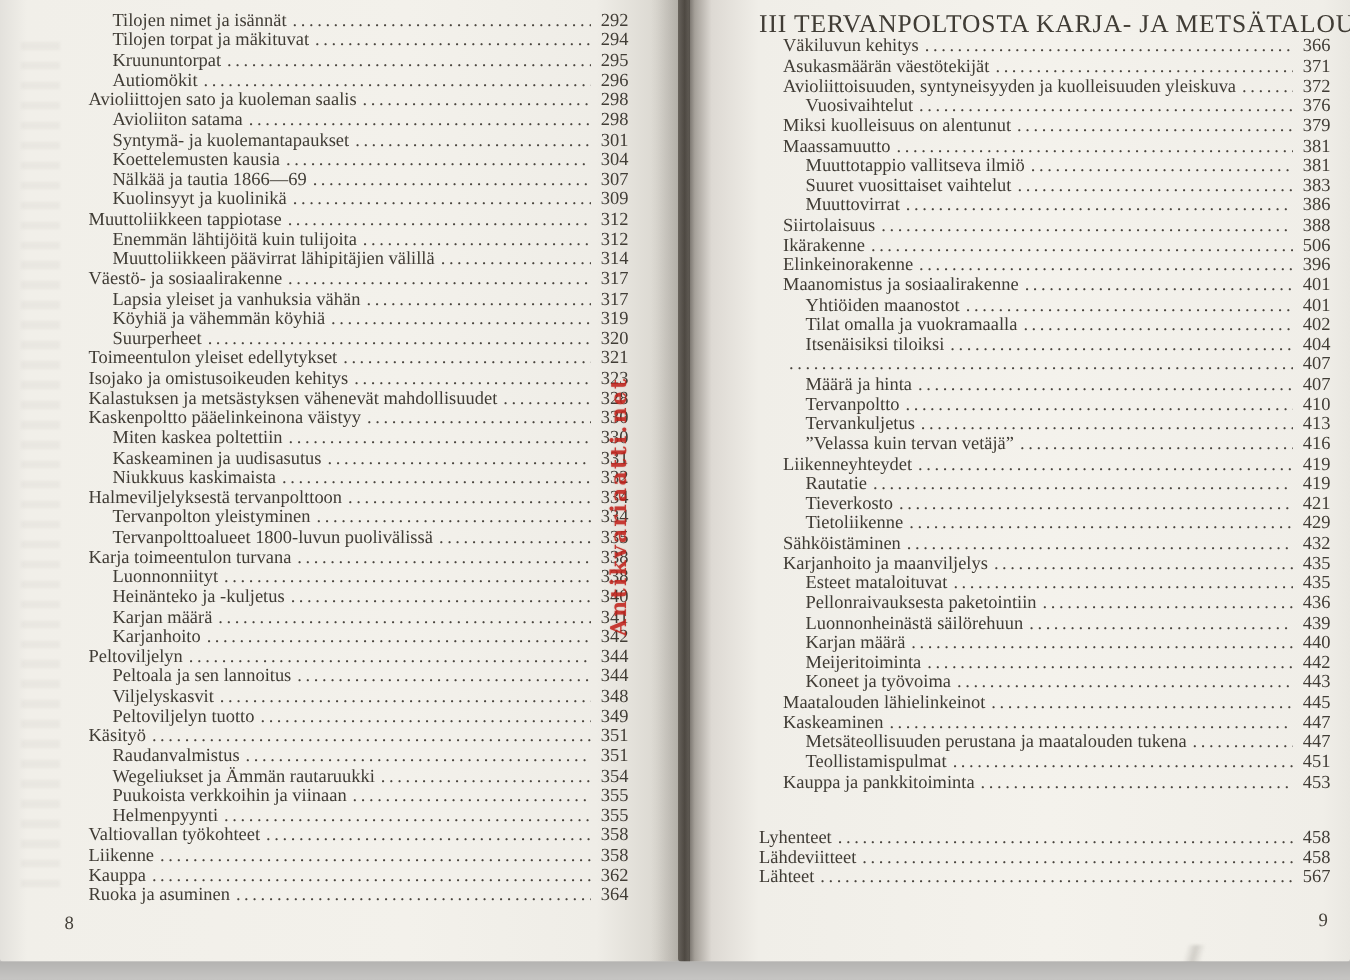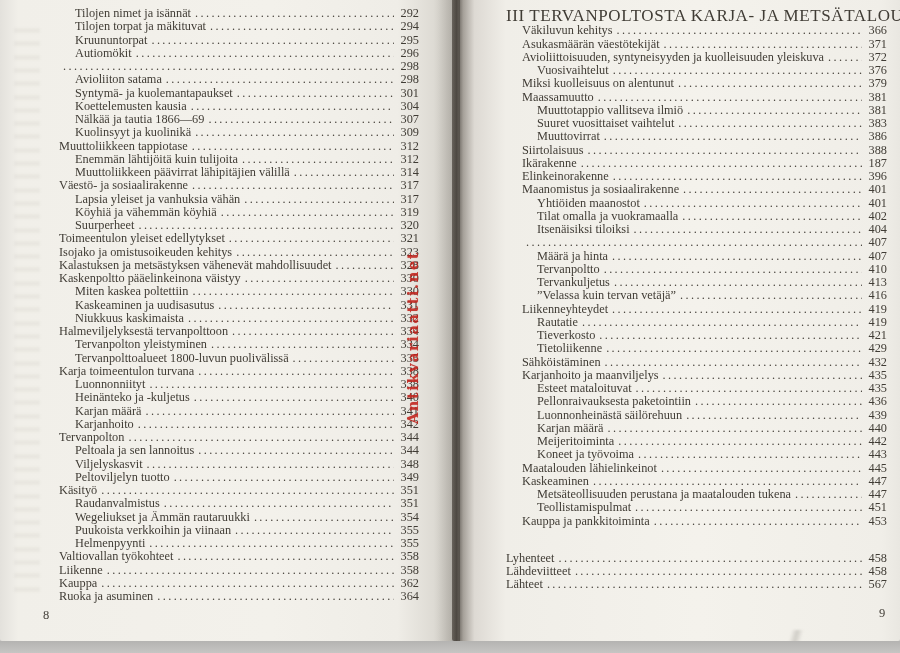--- a/index.html
+++ b/index.html
@@ -106,20 +106,21 @@
         <span class="toc-title">Kruununtorpat</span>
         <span class="leader">................................................................................................................................................................</span>
         <span class="toc-page">295</span>
       </div>
       <div class="toc-row indent-1">
         <span class="toc-title">Autiomökit</span>
         <span class="leader">................................................................................................................................................................</span>
         <span class="toc-page">296</span>
       </div>
       <div class="toc-row indent-0">
+        <span class="toc-title">Avioliittojen sato ja kuoleman saalis</span>
         <span class="leader">................................................................................................................................................................</span>
         <span class="toc-page">298</span>
       </div>
       <div class="toc-row indent-1">
         <span class="toc-title">Avioliiton satama</span>
         <span class="leader">................................................................................................................................................................</span>
         <span class="toc-page">298</span>
       </div>
       <div class="toc-row indent-1">
         <span class="toc-title">Syntymä- ja kuolemantapaukset</span>
@@ -245,21 +246,21 @@
         <span class="toc-title">Karjan määrä</span>
         <span class="leader">................................................................................................................................................................</span>
         <span class="toc-page">341</span>
       </div>
       <div class="toc-row indent-1">
         <span class="toc-title">Karjanhoito</span>
         <span class="leader">................................................................................................................................................................</span>
         <span class="toc-page">342</span>
       </div>
       <div class="toc-row indent-0">
-        <span class="toc-title">Tervanpolton</span>
+        <span class="toc-title">Peltoviljelyn</span>
         <span class="leader">................................................................................................................................................................</span>
         <span class="toc-page">344</span>
       </div>
       <div class="toc-row indent-1">
         <span class="toc-title">Peltoala ja sen lannoitus</span>
         <span class="leader">................................................................................................................................................................</span>
         <span class="toc-page">344</span>
       </div>
       <div class="toc-row indent-1">
         <span class="toc-title">Viljelyskasvit</span>
@@ -370,21 +371,21 @@
         <span class="toc-page">386</span>
       </div>
       <div class="toc-row indent-1">
         <span class="toc-title">Siirtolaisuus</span>
         <span class="leader">................................................................................................................................................................</span>
         <span class="toc-page">388</span>
       </div>
       <div class="toc-row indent-1">
         <span class="toc-title">Ikärakenne</span>
         <span class="leader">................................................................................................................................................................</span>
-        <span class="toc-page">187</span>
+        <span class="toc-page">506</span>
       </div>
       <div class="toc-row indent-1">
         <span class="toc-title">Elinkeinorakenne</span>
         <span class="leader">................................................................................................................................................................</span>
         <span class="toc-page">396</span>
       </div>
       <div class="toc-row indent-1">
         <span class="toc-title">Maanomistus ja sosiaalirakenne</span>
         <span class="leader">................................................................................................................................................................</span>
         <span class="toc-page">401</span>

